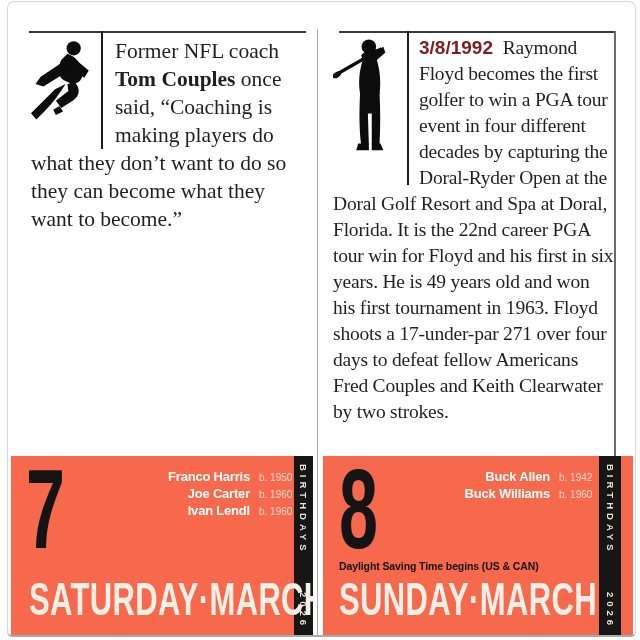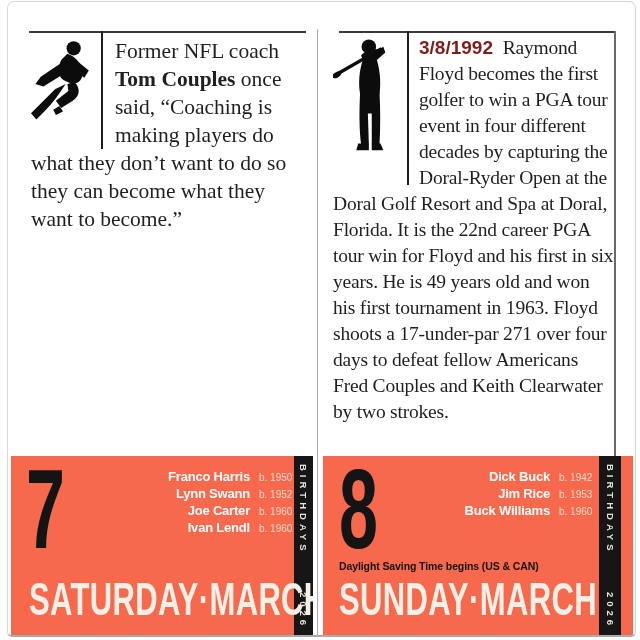--- a/index.html
+++ b/index.html
@@ -115,24 +115,20 @@
 
     <div class="footer footer-left">
       <div class="day-number">7</div>
       <div class="bdays">
 
           <div class="bday-row">
             <span class="bday-name">Franco Harris</span>
             <span class="bday-year">b. 1950</span>
           </div>
 
-          <div class="bday-row">
-            <span class="bday-name">Lynn Swann</span>
-            <span class="bday-year">b. 1952</span>
-          </div>
 
           <div class="bday-row">
             <span class="bday-name">Joe Carter</span>
             <span class="bday-year">b. 1960</span>
           </div>
 
           <div class="bday-row">
             <span class="bday-name">Ivan Lendl</span>
             <span class="bday-year">b. 1960</span>
           </div>
@@ -143,28 +139,24 @@
         <span>2026</span>
       </div>
       <div class="day-title">SATURDAY·MARCH</div>
     </div>
 
     <div class="footer footer-right">
       <div class="day-number">8</div>
       <div class="bdays">
 
           <div class="bday-row">
-            <span class="bday-name">Dick Buck</span>
+            <span class="bday-name">Buck Allen</span>
             <span class="bday-year">b. 1942</span>
           </div>
 
-          <div class="bday-row">
-            <span class="bday-name">Jim Rice</span>
-            <span class="bday-year">b. 1953</span>
-          </div>
 
           <div class="bday-row">
             <span class="bday-name">Buck Williams</span>
             <span class="bday-year">b. 1960</span>
           </div>
 
 
         </div>
       <div class="strip">
         <span>BIRTHDAYS</span>

